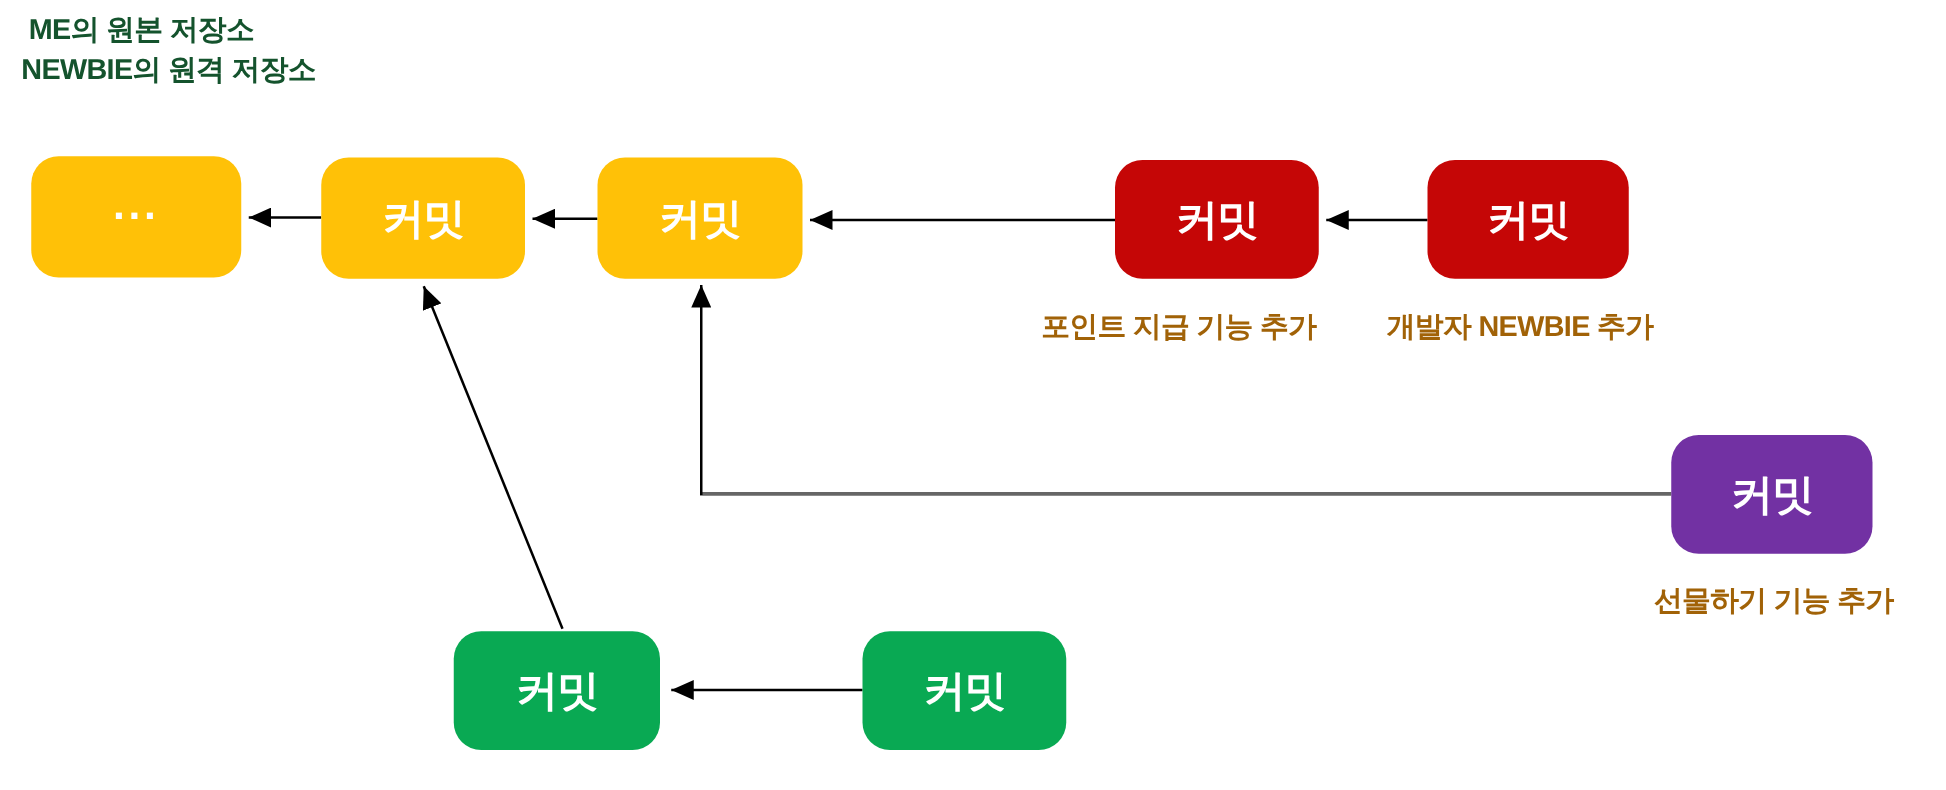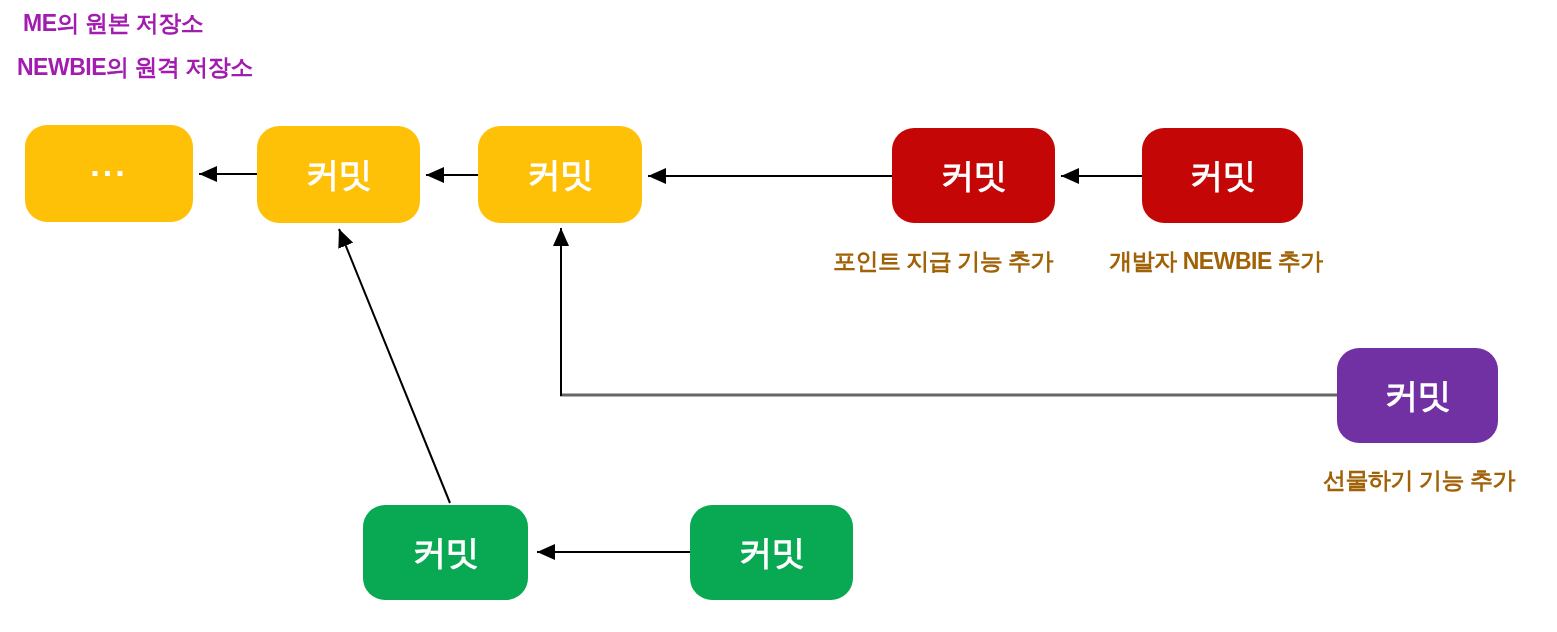--- a/index.html
+++ b/index.html
@@ -1,24 +1,24 @@
 <!DOCTYPE html>
 <html><head>
 <meta charset="utf-8">
 <style>
   html,body{margin:0;padding:0;}
   body{
     width:1557px;height:632px;position:relative;background:#ffffff;overflow:hidden;
     font-family:"Liberation Sans", sans-serif;
   }
   .hdr{
-    position:absolute;font-weight:800;font-size:23px;color:#a21caf;letter-spacing:-0.5px;white-space:nowrap;
+    position:absolute;font-weight:800;font-size:23px;color:#14532d;letter-spacing:-0.5px;white-space:nowrap;
   }
   #hdr1{left:23px;top:8px;}
-  #hdr2{left:17px;top:52px;}
+  #hdr2{left:17px;top:40px;}
   svg.wires{position:absolute;left:0;top:0;z-index:1;}
   .node{
     position:absolute;z-index:2;border-radius:22px;
     display:flex;align-items:center;justify-content:center;
     color:#ffffff;font-weight:800;font-size:34px;letter-spacing:-1px;
   }
   .node .dots{transform:translateY(-9px);letter-spacing:3px;}
   .caption{
     position:absolute;z-index:2;width:320px;text-align:center;
     font-weight:800;font-size:23px;color:#a16207;letter-spacing:-0.5px;white-space:nowrap;

